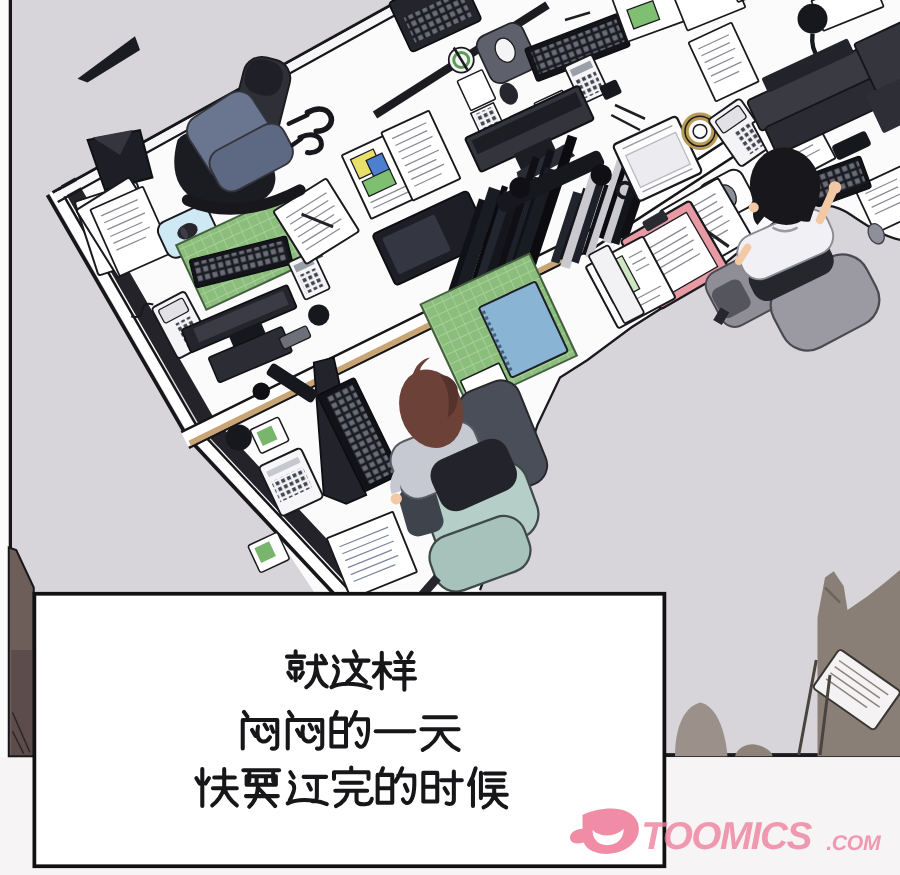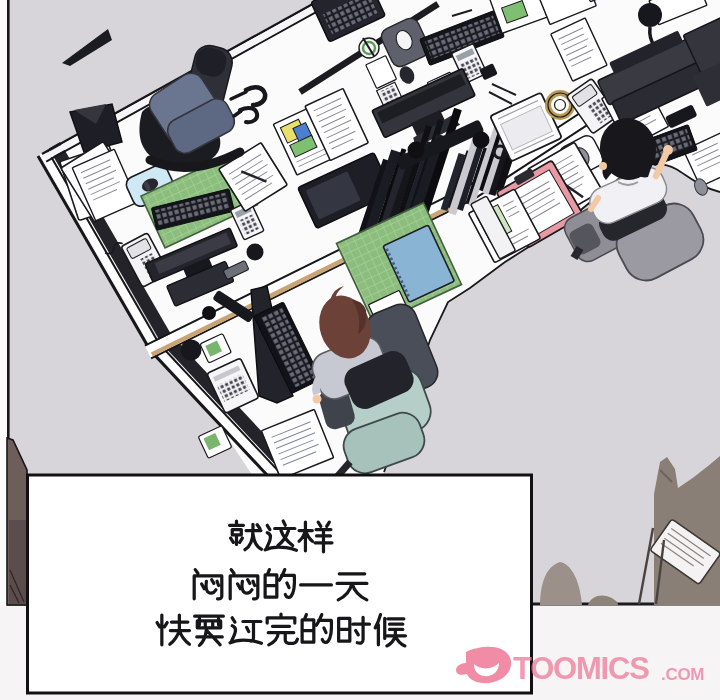--- a/index.html
+++ b/index.html
@@ -1,16 +1,16 @@
 <!DOCTYPE html>
 <html><head>
 <meta charset="utf-8">
 <style>
 html,body{margin:0;padding:0;background:#fff;font-family:"Liberation Sans",sans-serif;}
-#wrap{width:720px;height:700px;overflow:hidden;position:relative;}
+#wrap{width:720px;height:700px;overflow:hidden;position:relative;font-style:italic;}
 </style>
 </head>
 <body>
 <div id="wrap">
 <svg width="720" height="700" viewBox="0 0 720 700" xmlns="http://www.w3.org/2000/svg">
 <defs>
 <pattern id="matgrid" width="8" height="8" patternUnits="userSpaceOnUse">
 <rect width="8" height="8" fill="#8bbd7d"></rect>
 <path d="M0,0H8M0,0V8" stroke="#a9d09b" stroke-width="1.4"></path>
 </pattern>

